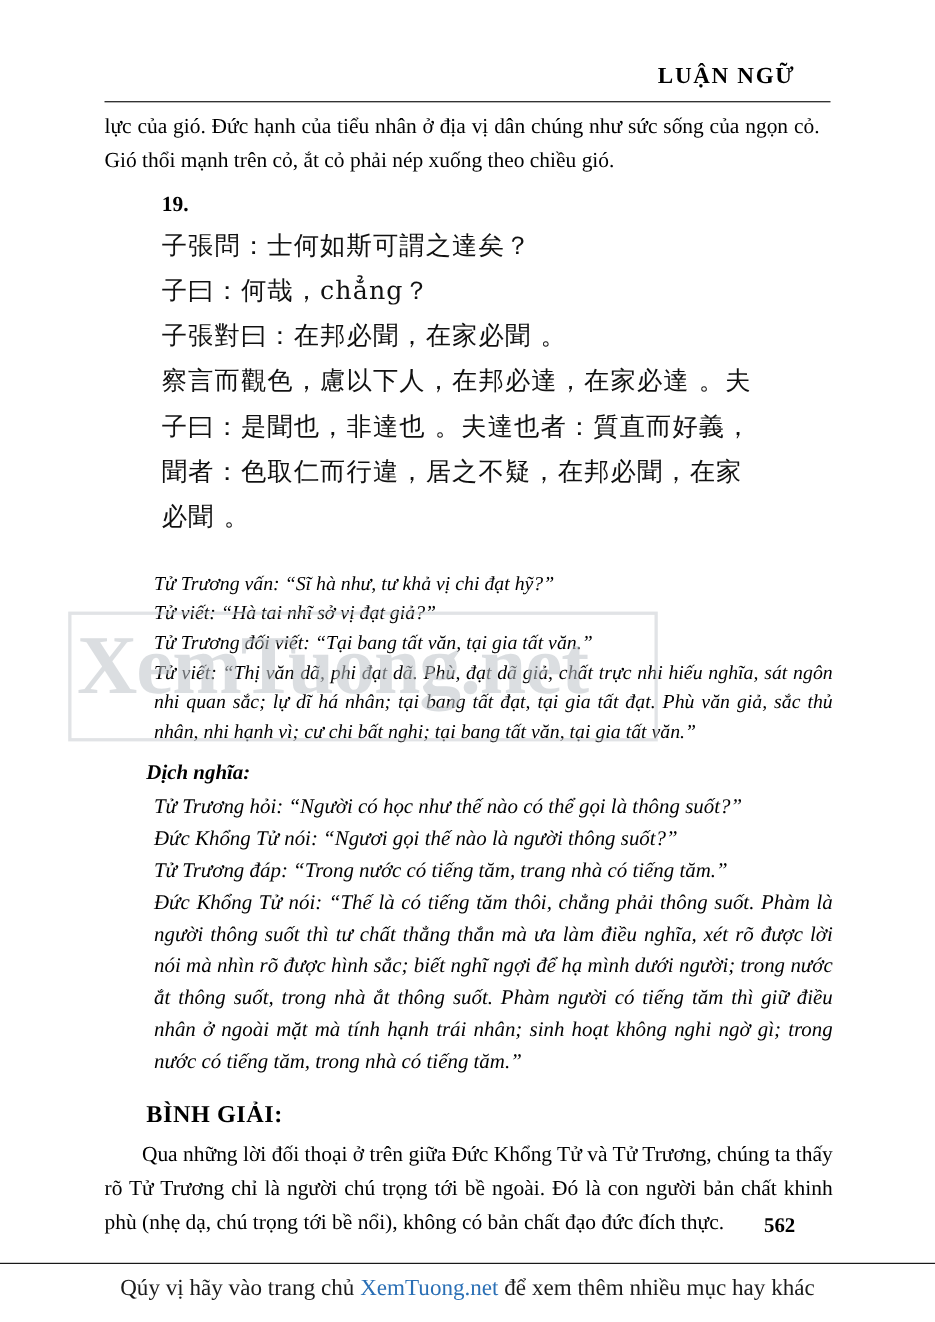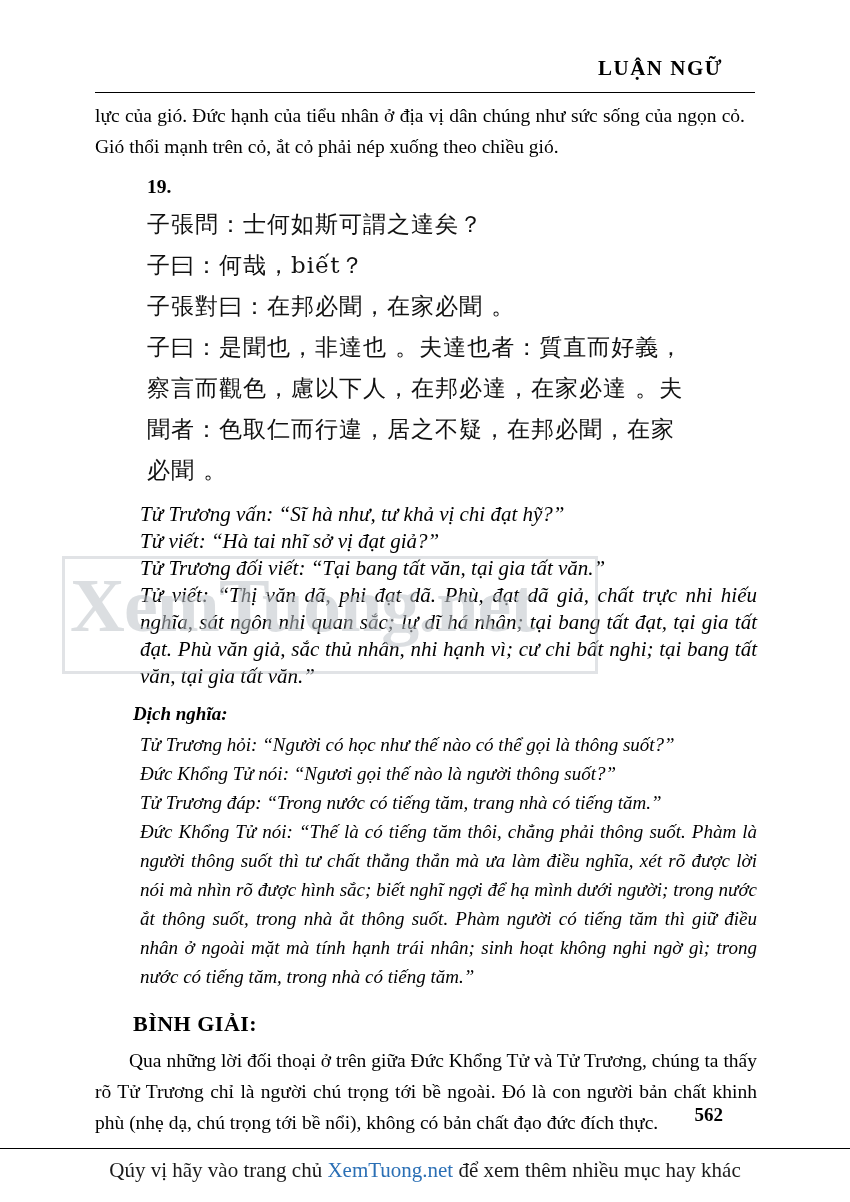--- a/index.html
+++ b/index.html
@@ -52,34 +52,34 @@
     text-justify: inter-word;
     margin: 0 12px 4px 0;
   }
   .section-num {
     font-size: 19.5px;
     font-weight: bold;
     margin: 14px 0 6px 0;
     padding-left: 52px;
   }
   .hanzi-block {
-    margin: 2px 0 10px 0;
+    margin: 2px 0 26px 0;
     padding-left: 52px;
   }
   .hanzi {
     font-family: "DejaVu Serif", "Liberation Serif", serif;
     font-size: 23px;
     line-height: 41px;
     letter-spacing: 1px;
     color: #111;
   }
   .translit {
     padding-left: 45px;
     font-style: italic;
-    font-size: 21px;
+    font-size: 18px;
     line-height: 27px;
     text-align: justify;
     margin: 0;
   }
   .translit p { margin: 0; }
   .subhead {
     font-weight: bold;
     font-style: italic;
     font-size: 19px;
     margin: 13px 0 5px 0;
@@ -174,24 +174,24 @@
   <div class="rule-top"></div>
 
   <div class="content">
 
     <p class="para">lực của gió. Đức hạnh của tiểu nhân ở địa vị dân chúng như sức sống của ngọn cỏ. Gió thổi mạnh trên cỏ, ắt cỏ phải nép xuống theo chiều gió.</p>
 
     <div class="section-num">19.</div>
 
     <div class="hanzi-block">
       <div class="hanzi">子張問：士何如斯可謂之達矣？</div>
-      <div class="hanzi">子曰：何哉，biết？</div>
+      <div class="hanzi">子曰：何哉，chẳng？</div>
       <div class="hanzi">子張對曰：在邦必聞，在家必聞 。</div>
+      <div class="hanzi">察言而觀色，慮以下人，在邦必達，在家必達 。夫</div>
       <div class="hanzi">子曰：是聞也，非達也 。夫達也者：質直而好義，</div>
-      <div class="hanzi">察言而觀色，慮以下人，在邦必達，在家必達 。夫</div>
       <div class="hanzi">聞者：色取仁而行違，居之不疑，在邦必聞，在家</div>
       <div class="hanzi">必聞 。</div>
     </div>
 
     <div class="translit">
       <p>Tử Trương vấn: “Sĩ hà như, tư khả vị chi đạt hỹ?”</p>
       <p>Tử viết: “Hà tai nhĩ sở vị đạt giả?”</p>
       <p>Tử Trương đối viết: “Tại bang tất văn, tại gia tất văn.”</p>
       <p>Tử viết: “Thị văn dã, phi đạt dã. Phù, đạt dã giả, chất trực nhi hiếu nghĩa, sát ngôn nhi quan sắc; lự dĩ há nhân; tại bang tất đạt, tại gia tất đạt. Phù văn giả, sắc thủ nhân, nhi hạnh vì; cư chi bất nghi; tại bang tất văn, tại gia tất văn.”</p>
     </div>

